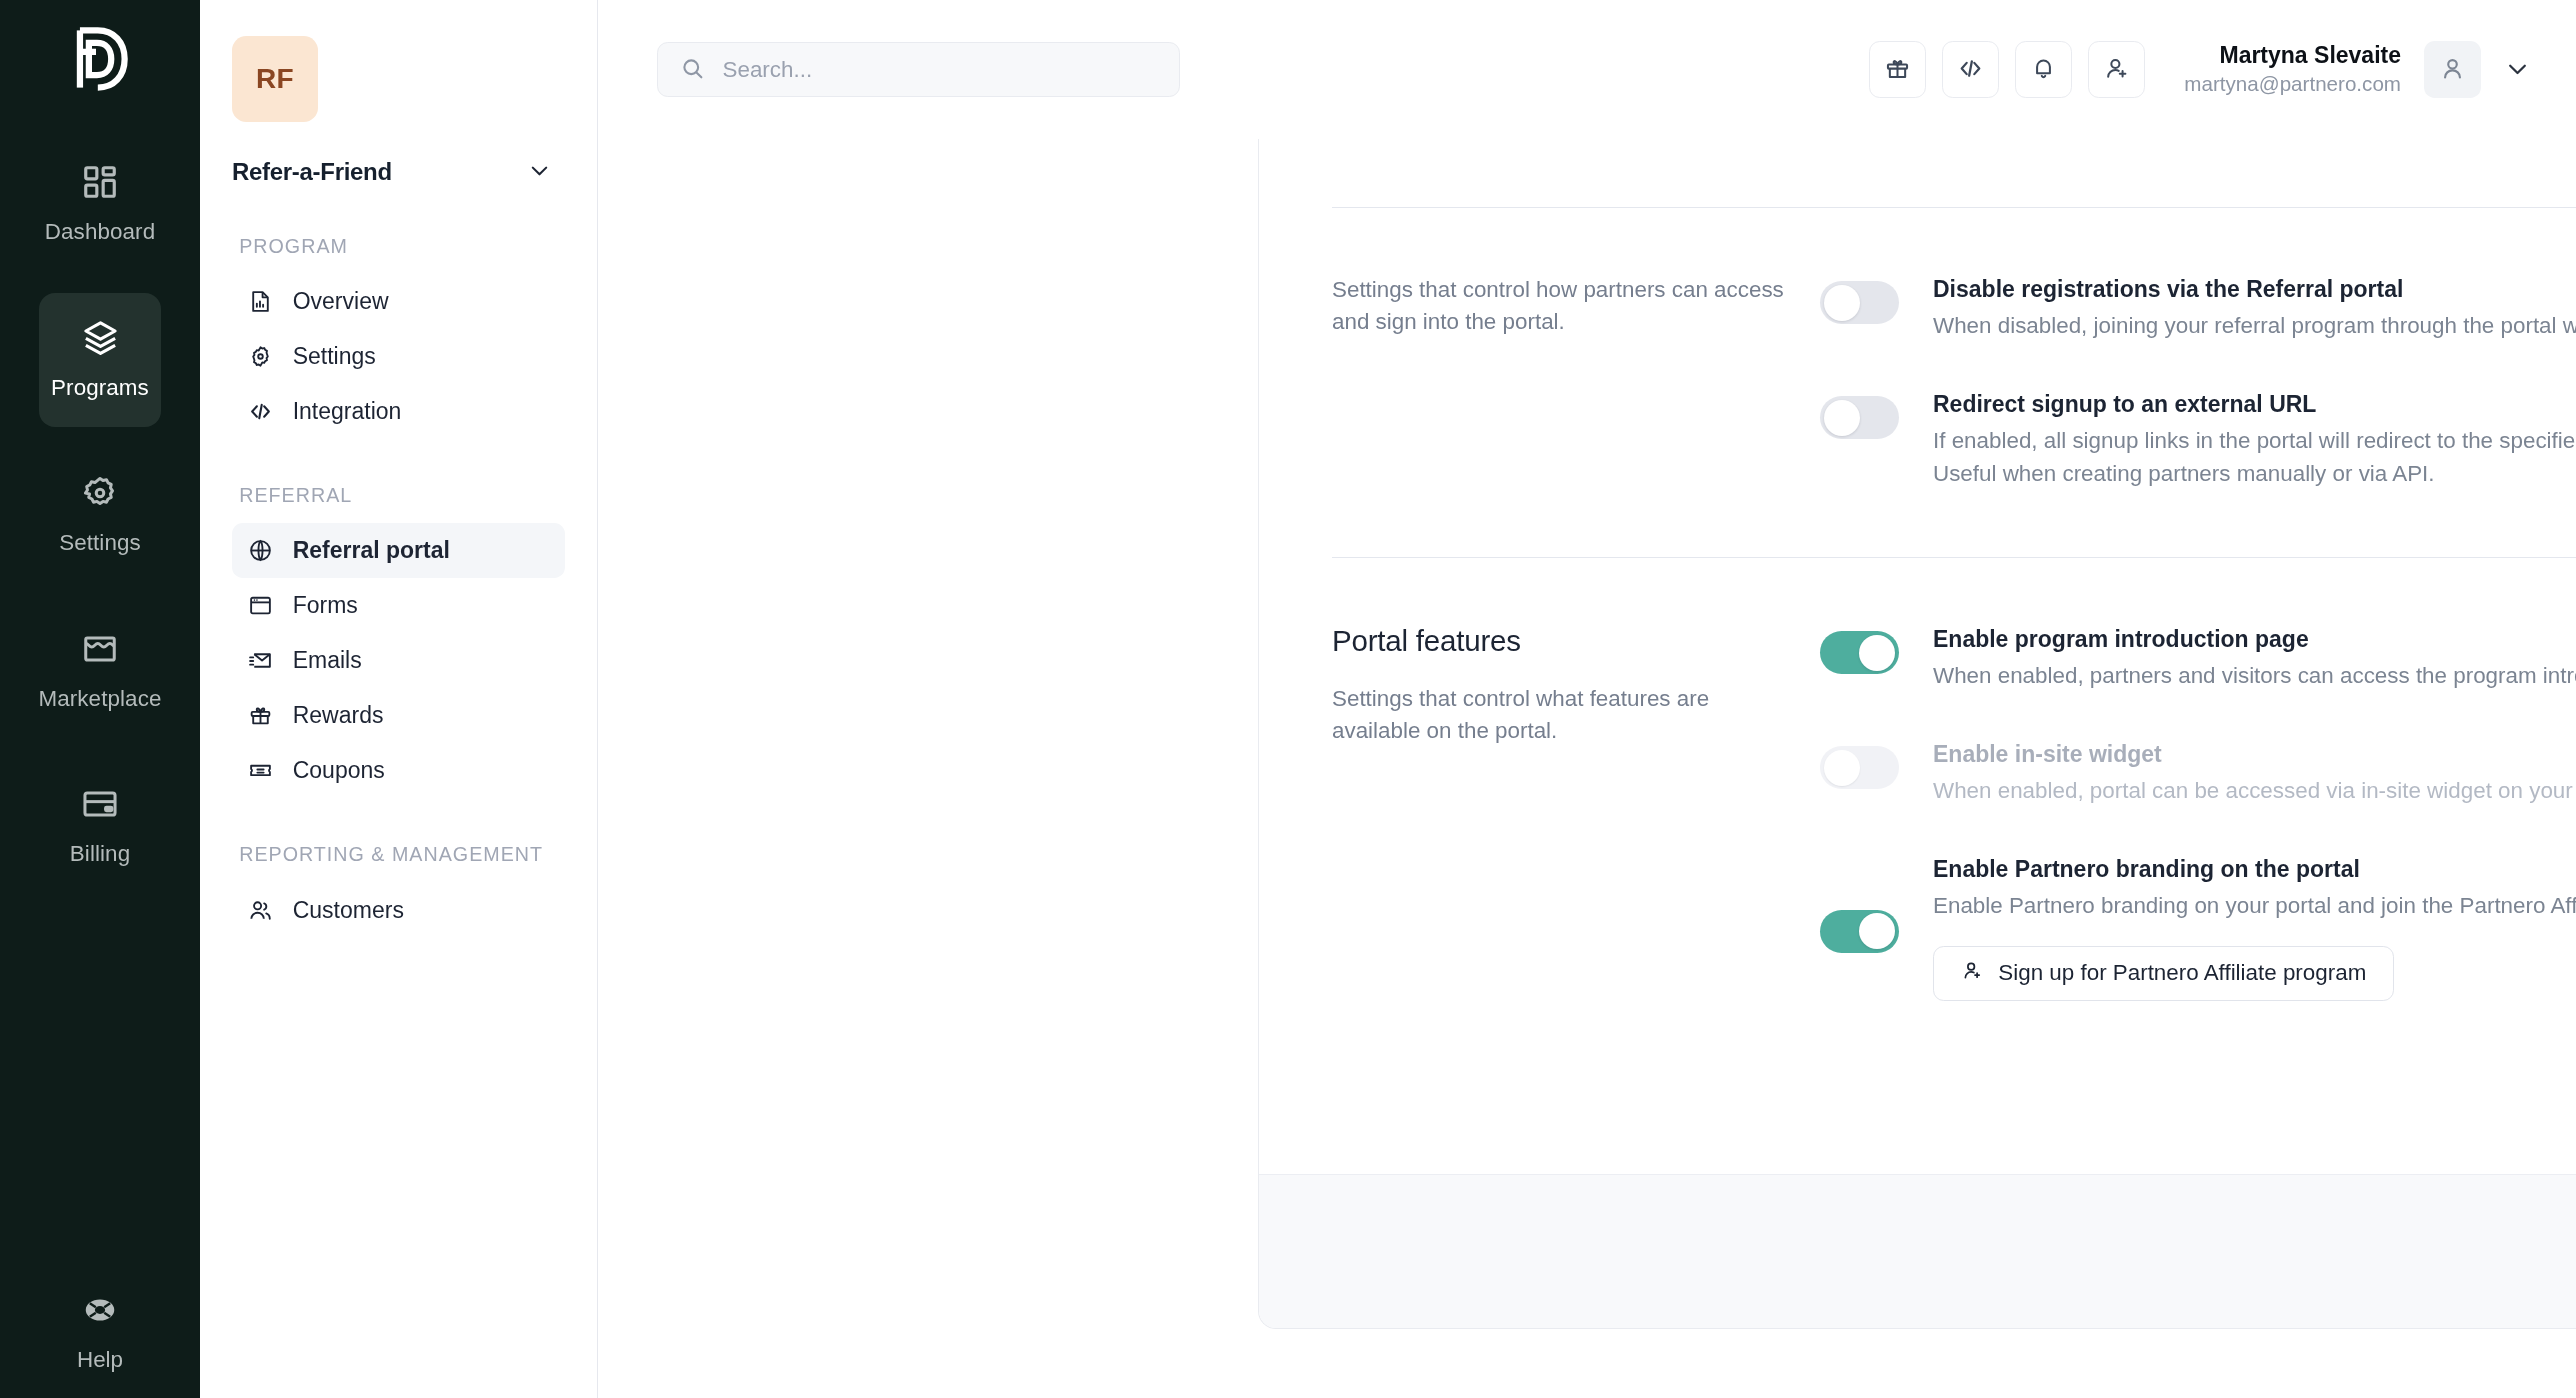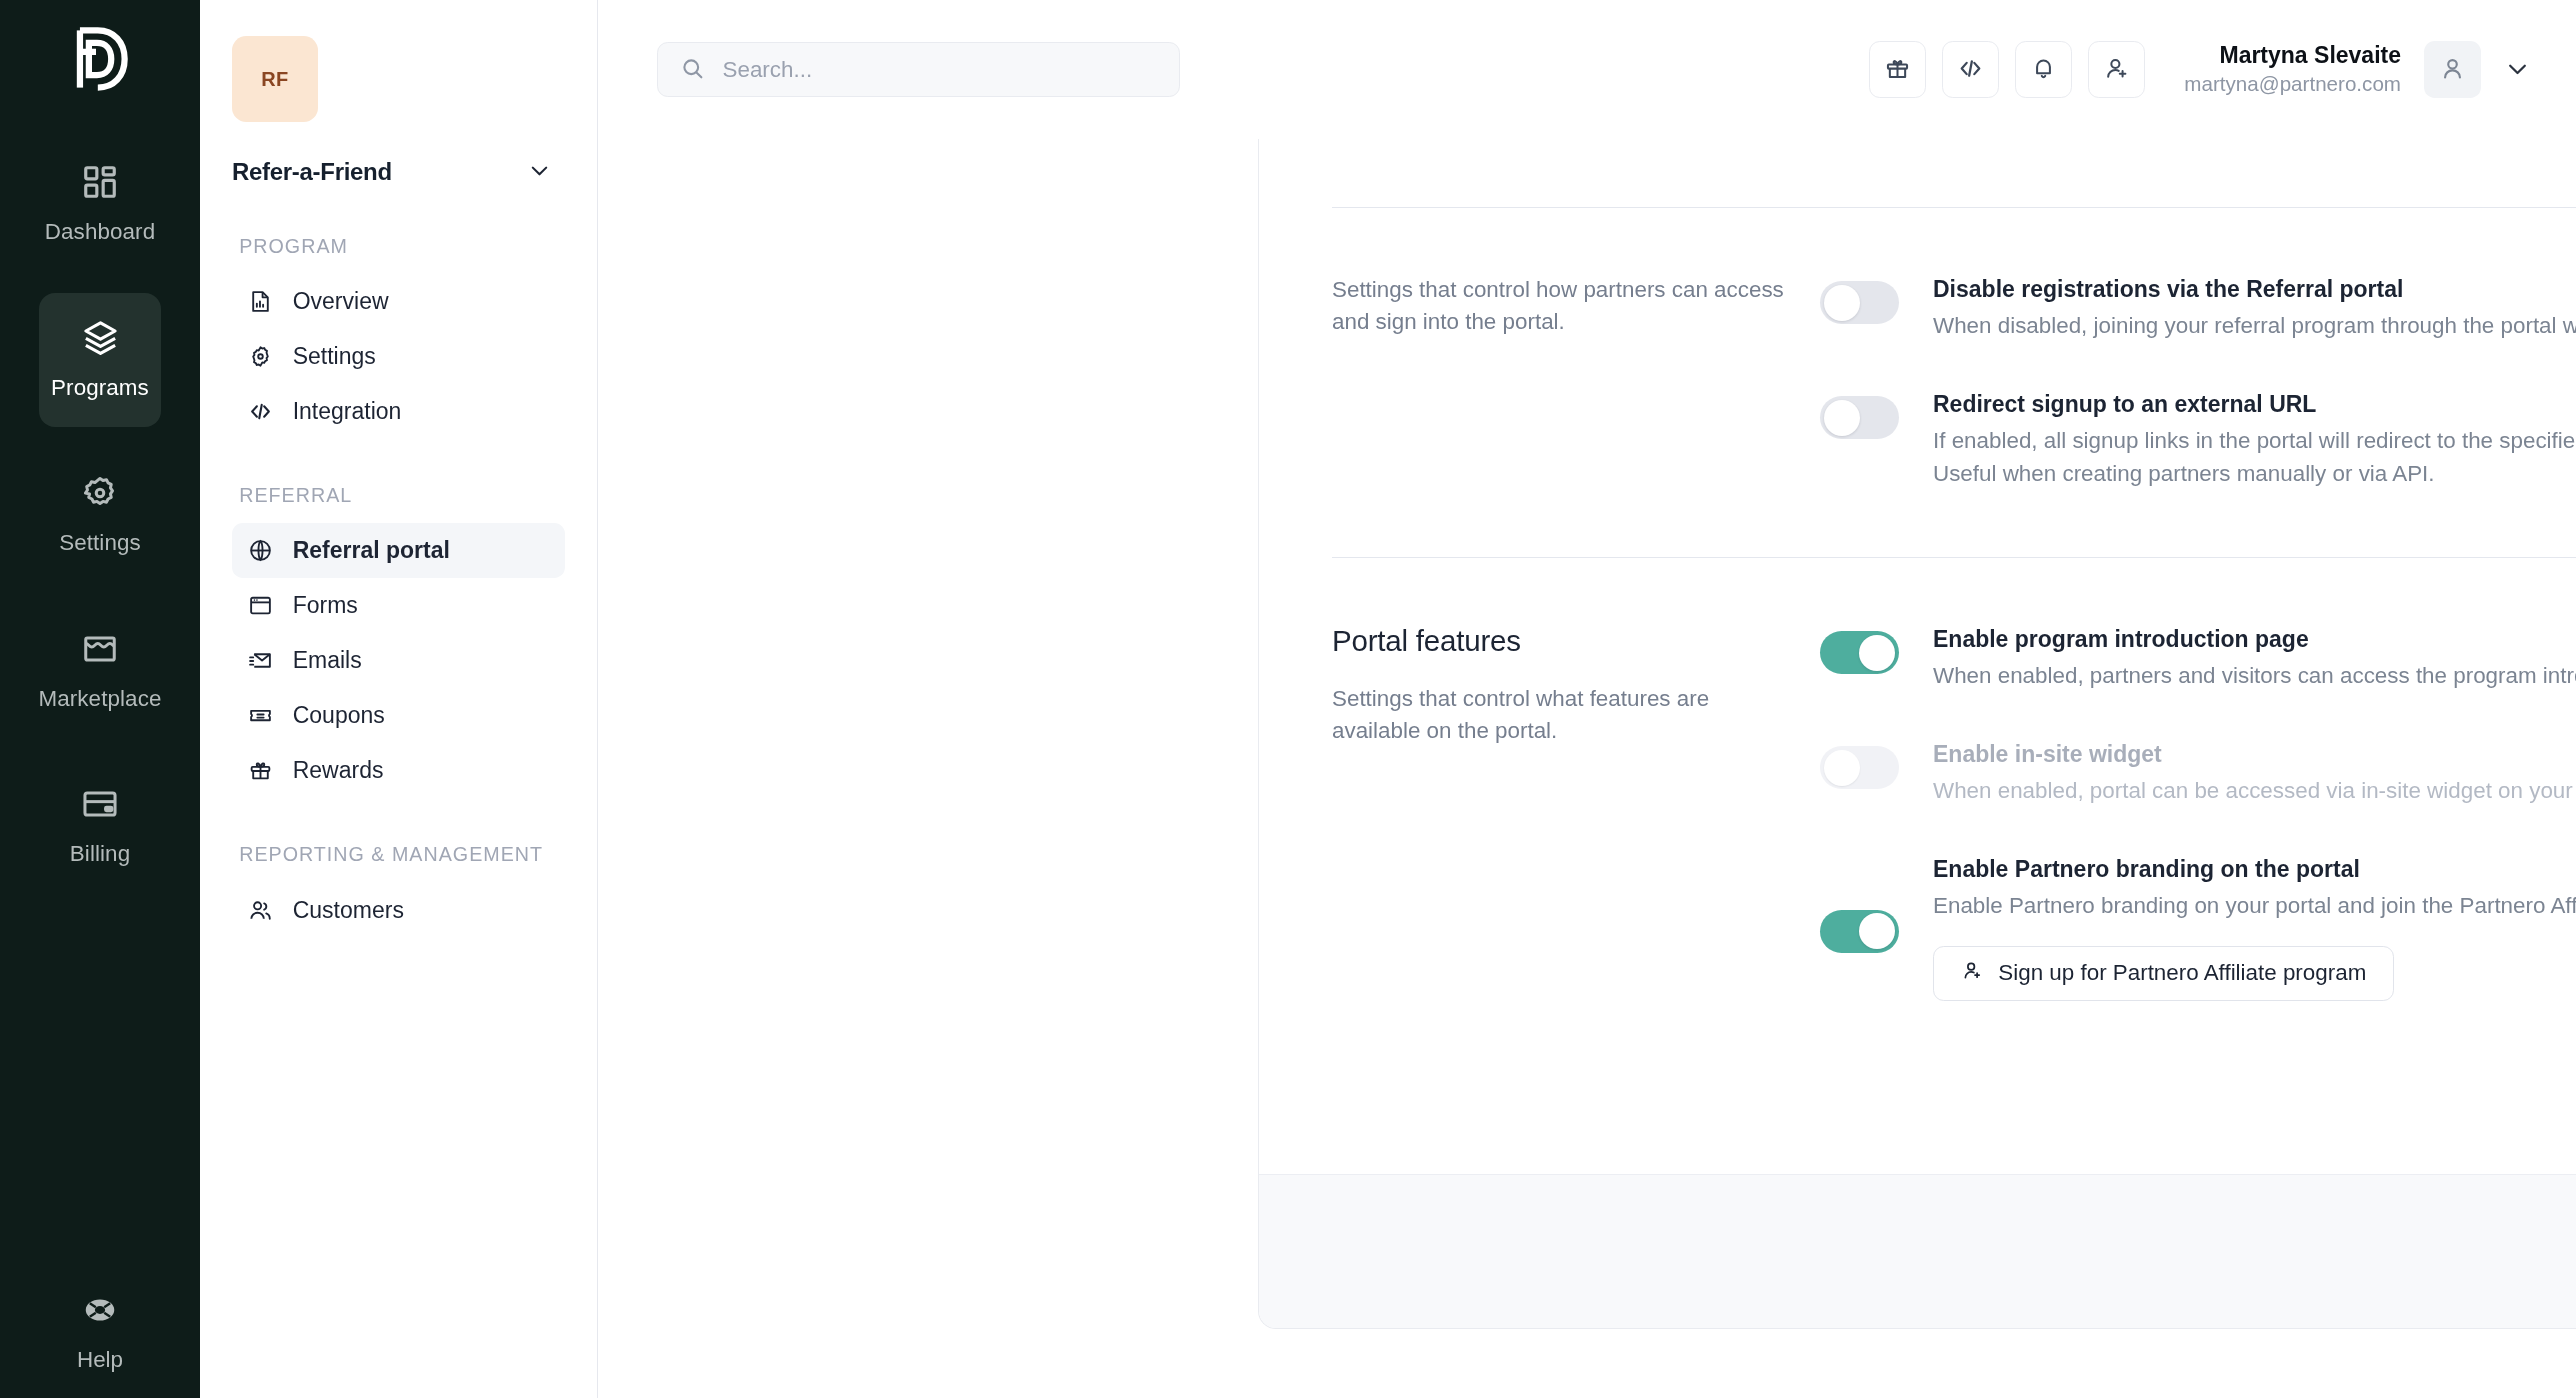--- a/index.html
+++ b/index.html
@@ -49,21 +49,21 @@
     width: 398px; flex: 0 0 398px;
     background: #ffffff;
     border-right: 0.9px solid #e6e8ee;
     padding: 36px 32px 0 32px;
     position: relative;
   }
   .prog-avatar {
     width: 86px; height: 86px; border-radius: 14.3px;
     background: #fbe6d2; color: #8a4622;
     display: flex; align-items: center; justify-content: center;
-    font-size: 20px; font-weight: bold; letter-spacing: 0.4px;
+    font-size: 28px; font-weight: bold; letter-spacing: 0.4px;
     margin-bottom: 36px;
   }
   .prog-select {
     display: flex; align-items: center; justify-content: space-between;
     cursor: pointer; margin-bottom: 47px; padding-right: 14.3px;
   }
   .prog-name { font-size: 24px; font-weight: bold; color: #16202e; letter-spacing: -0.3px; }
   .nav-group-title {
     font-size: 19.7px; color: #a0a6b4; letter-spacing: 1px;
     margin: 0 0 14.3px 7.2px; line-height: 1.35;
@@ -347,36 +347,36 @@
               <path d="M6 6h15v12H6"></path>
                 <path d="M6 6l7.5 6L21 6"></path>
                 <path d="M2 9h3M2 12.5h3M2 16h3" stroke-linecap="round"></path>
             </svg>
           </span>
           <span class="nl">Emails</span>
         </div>
         <div class="nav-item">
           <span>
             <svg width="25" height="25" viewBox="0 0 24 24" fill="none" stroke="#1d2433" stroke-width="1.8" stroke-linejoin="round">
-              <path d="M3 7.5h18v3a1.8 1.8 0 000 3v3H3v-3a1.8 1.8 0 000-3z"></path>
-              <path d="M9 11h6M9 14h6" stroke-linecap="round"></path>
-            </svg>
-          </span>
-          <span class="nl">Coupons</span>
-        </div>
-        <div class="nav-item">
-          <span>
-            <svg width="25" height="25" viewBox="0 0 24 24" fill="none" stroke="#1d2433" stroke-width="1.8" stroke-linejoin="round">
               <rect x="3.5" y="8.5" width="17" height="4" rx="1"></rect>
               <path d="M5 12.5v7h14v-7"></path>
                 <path d="M12 8.5v11"></path>
               <path d="M12 8.5C10.5 8.5 8.4 8 8.4 6.3S10.6 4.5 12 8.5zM12 8.5c1.5 0 3.6-.5 3.6-2.2S13.4 4.5 12 8.5z"></path>
             </svg>
           </span>
           <span class="nl">Rewards</span>
+        </div>
+        <div class="nav-item">
+          <span>
+            <svg width="25" height="25" viewBox="0 0 24 24" fill="none" stroke="#1d2433" stroke-width="1.8" stroke-linejoin="round">
+              <path d="M3 7.5h18v3a1.8 1.8 0 000 3v3H3v-3a1.8 1.8 0 000-3z"></path>
+              <path d="M9 11h6M9 14h6" stroke-linecap="round"></path>
+            </svg>
+          </span>
+          <span class="nl">Coupons</span>
         </div>
       </div>
     </div>
 
     <div class="nav-group">
       <div class="nav-group-title two-line">REPORTING &amp; MANAGEMENT</div>
       <div class="nav-items">
         <div class="nav-item">
           <span>
             <svg width="25" height="25" viewBox="0 0 24 24" fill="none" stroke="#1d2433" stroke-width="1.8" stroke-linejoin="round">

